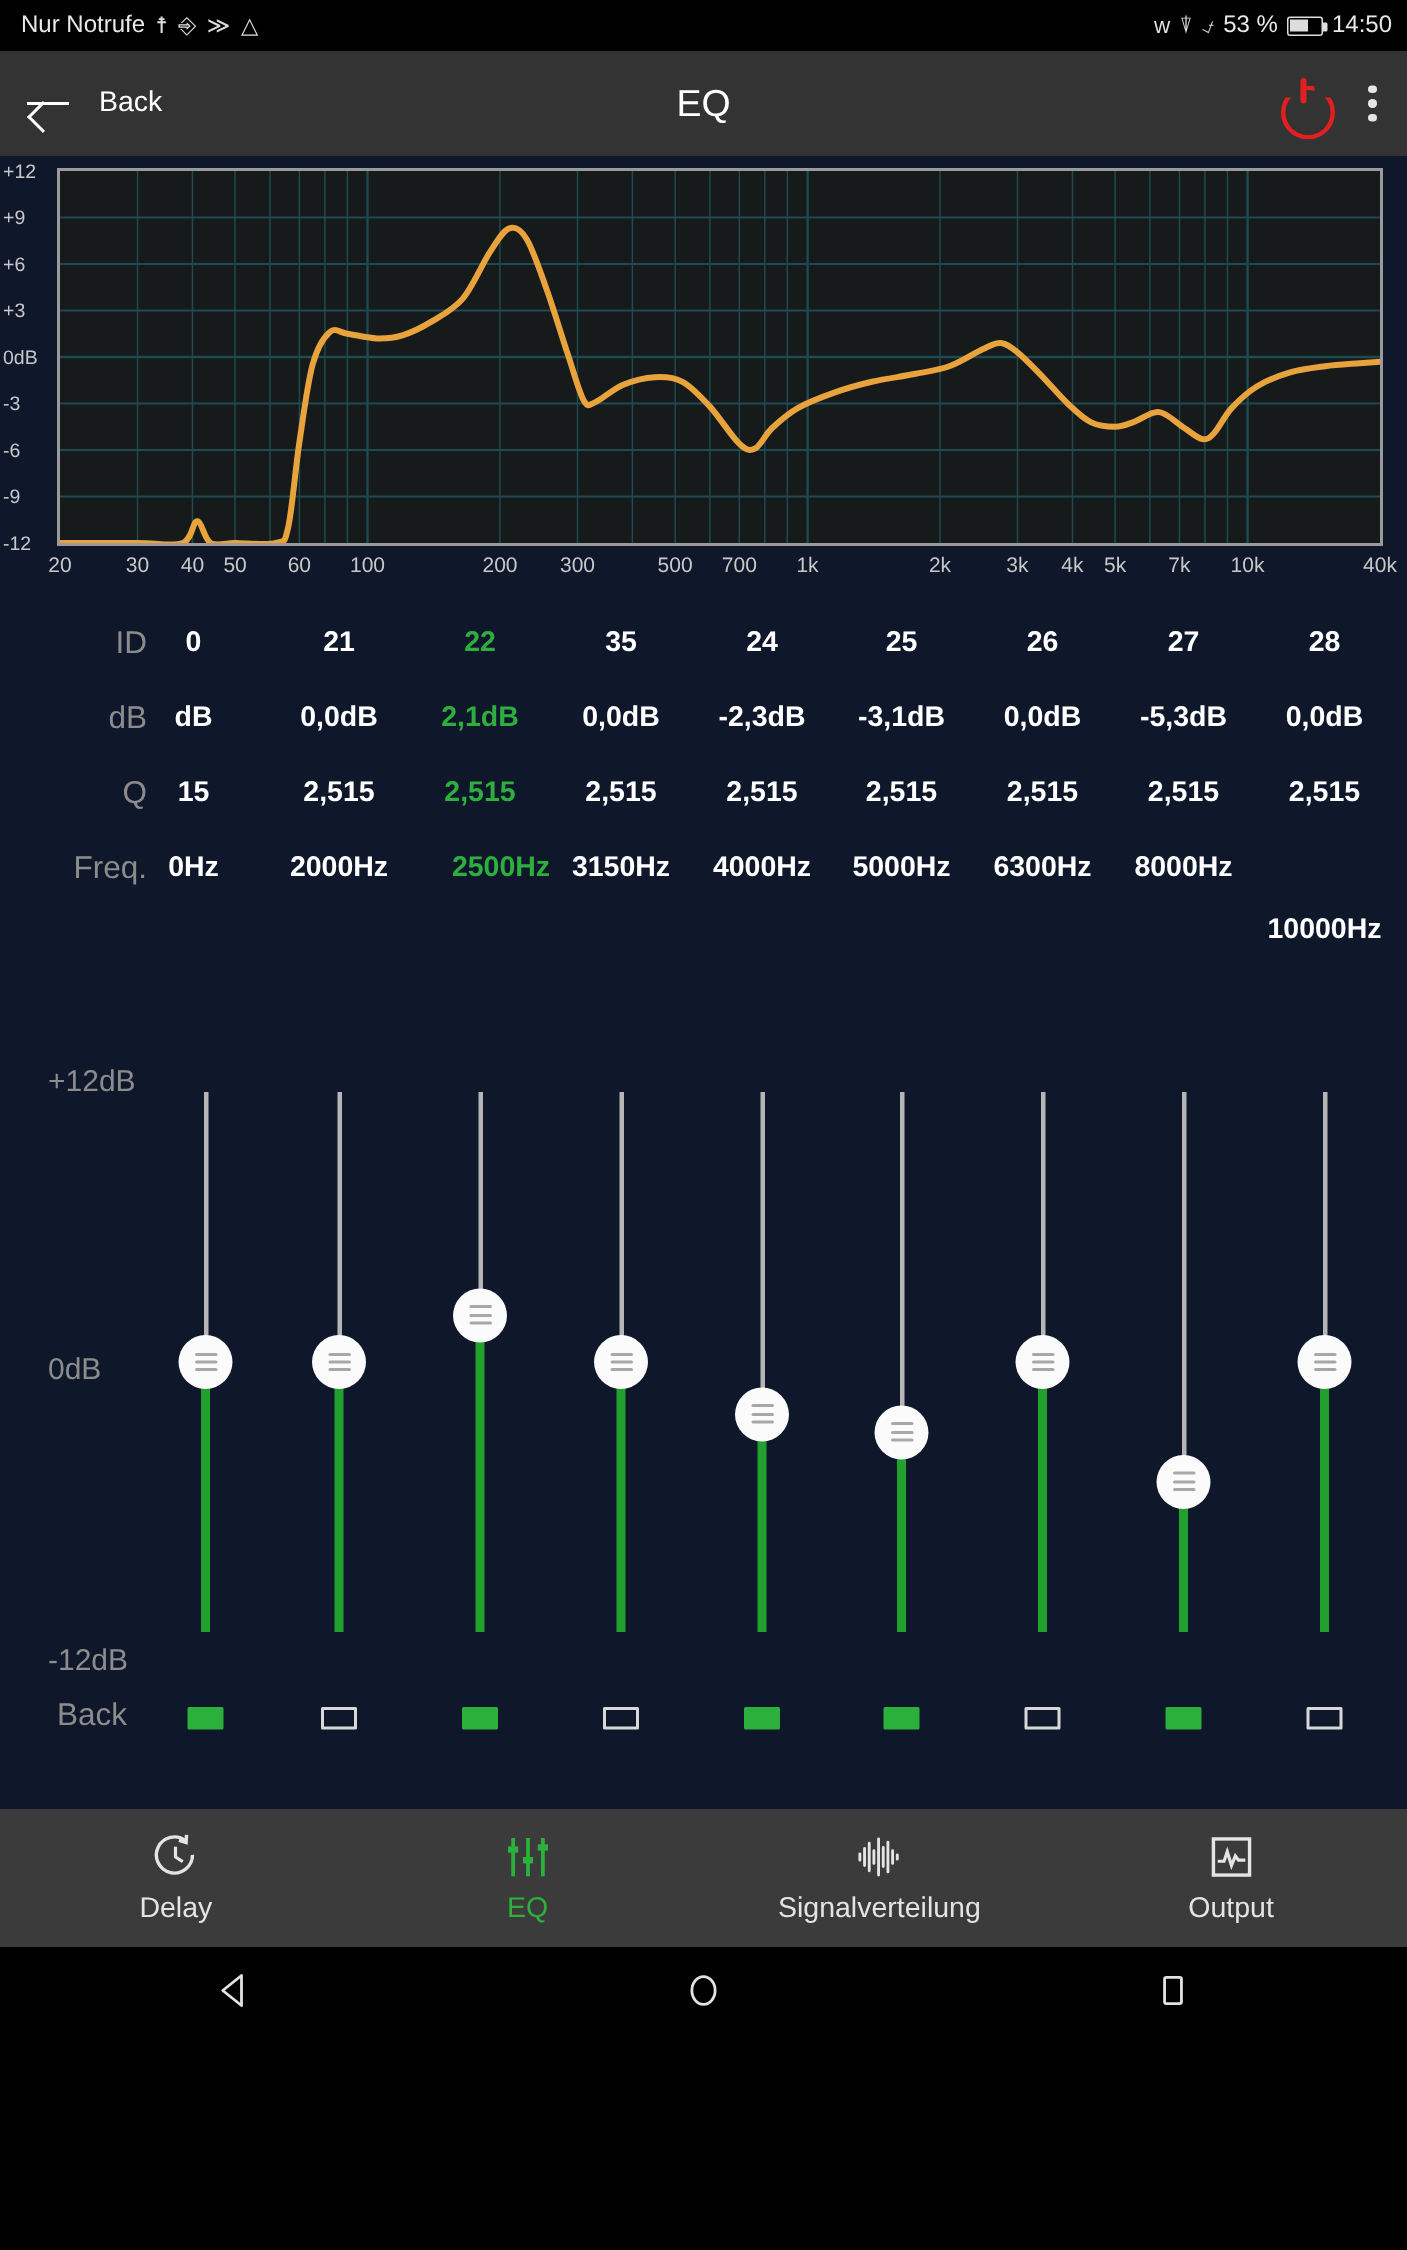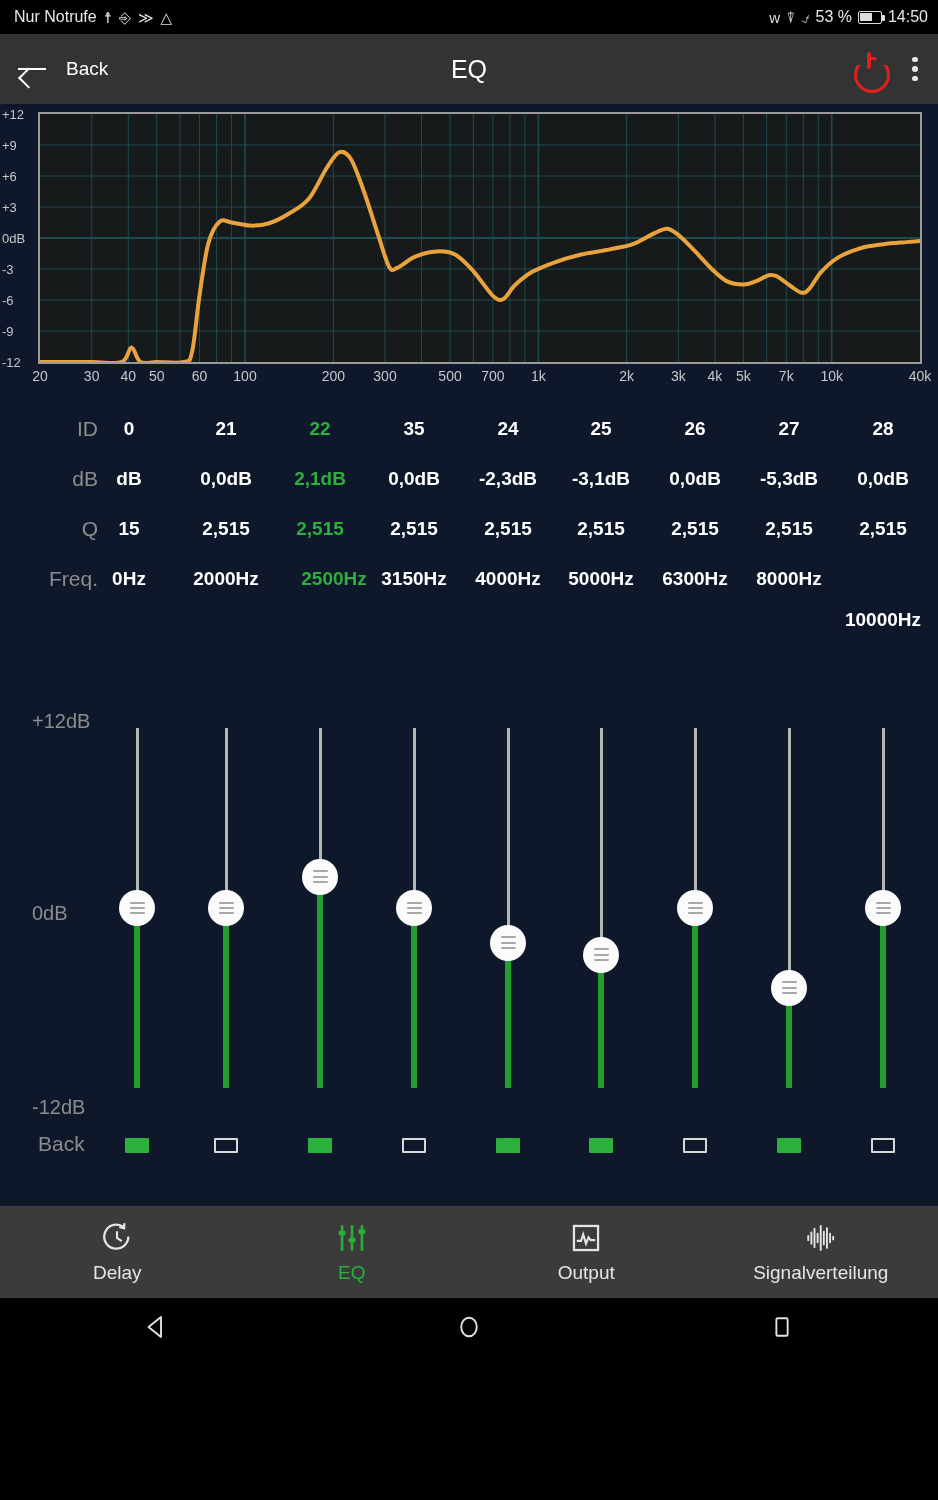--- a/index.html
+++ b/index.html
@@ -416,34 +416,34 @@
           <path d="M5 3 V21 M12 3 V21 M19 3 V21"></path>
           <rect x="2.6" y="7" width="4.8" height="3" fill="currentColor" stroke="none"></rect>
           <rect x="9.6" y="12" width="4.8" height="3" fill="currentColor" stroke="none"></rect>
           <rect x="16.6" y="6" width="4.8" height="3" fill="currentColor" stroke="none"></rect>
         </svg>
       </span>
       <span class="nlbl">EQ</span>
     </div>
     <div class="nav">
       <span>
+        <svg width="34" height="34" viewBox="0 0 24 24" stroke="currentColor" stroke-width="1.35" stroke-linecap="round">
+          <path d="M3 10.5V13.5M5.2 8V16M7.4 5.5V18.5M9.6 9V15M11.8 3.5V20.5M14 7.5V16.5M16.2 5V19M18.4 9V15M20.6 11V13"></path>
+        </svg>
+      </span>
+      <span class="nlbl">Signalverteilung</span>
+    </div>
+    <div class="nav">
+      <span>
         <svg width="34" height="34" viewBox="0 0 24 24" fill="none" stroke="currentColor" stroke-width="1.6">
           <rect x="3.5" y="3.5" width="17" height="17"></rect>
           <path d="M5.5 14 L8.5 14 L10 9.5 L12 16 L13.8 11.5 L15.3 13.5 L18.5 13.5" stroke-width="1.5"></path>
         </svg>
       </span>
       <span class="nlbl">Output</span>
-    </div>
-    <div class="nav">
-      <span>
-        <svg width="34" height="34" viewBox="0 0 24 24" stroke="currentColor" stroke-width="1.35" stroke-linecap="round">
-          <path d="M3 10.5V13.5M5.2 8V16M7.4 5.5V18.5M9.6 9V15M11.8 3.5V20.5M14 7.5V16.5M16.2 5V19M18.4 9V15M20.6 11V13"></path>
-        </svg>
-      </span>
-      <span class="nlbl">Signalverteilung</span>
     </div>
   </div>
 
   <div id="androidbar">
     <span class="nbtn">
       <svg width="30" height="30" viewBox="0 0 24 24" fill="none" stroke="#e2e2e2" stroke-width="1.5" stroke-linejoin="round">
           <path d="M16 4 L6 12 L16 20 Z"></path>
         </svg>
     </span>
     <span class="nbtn">

